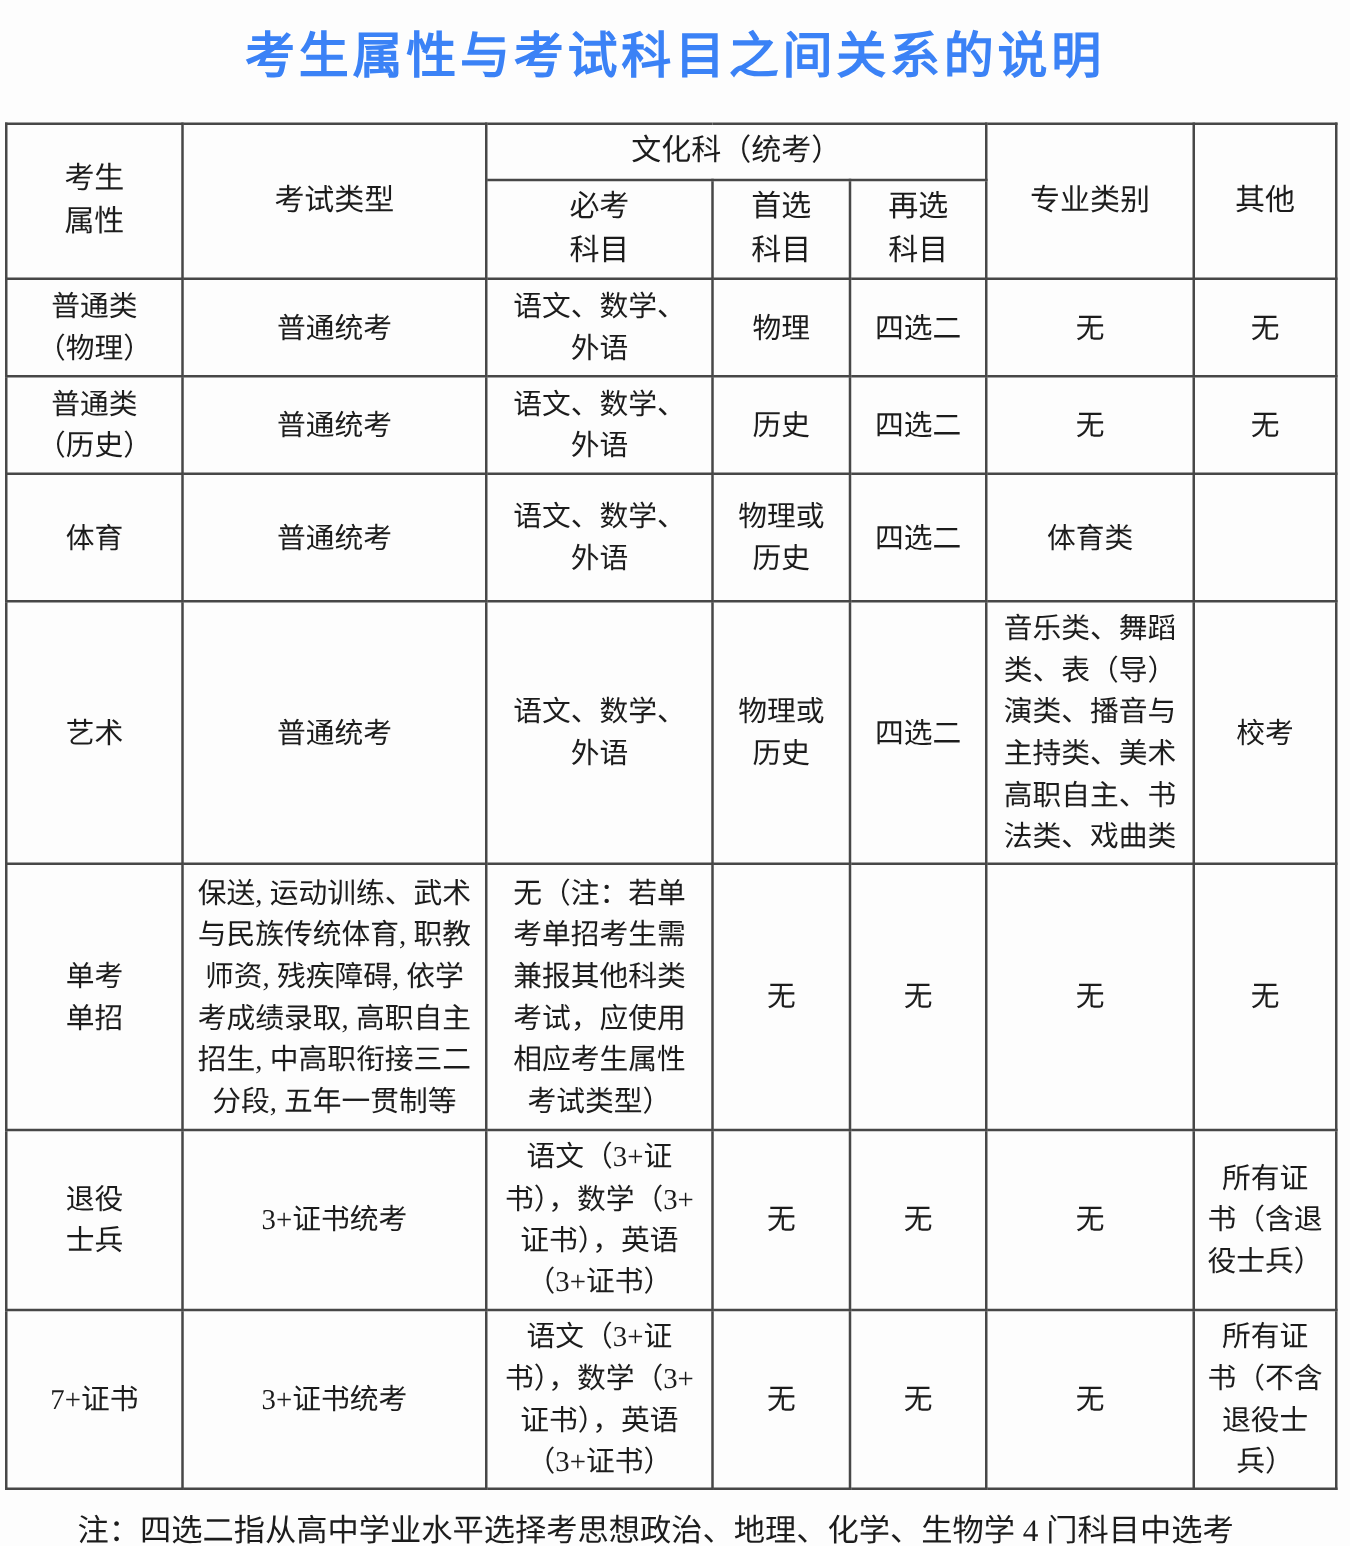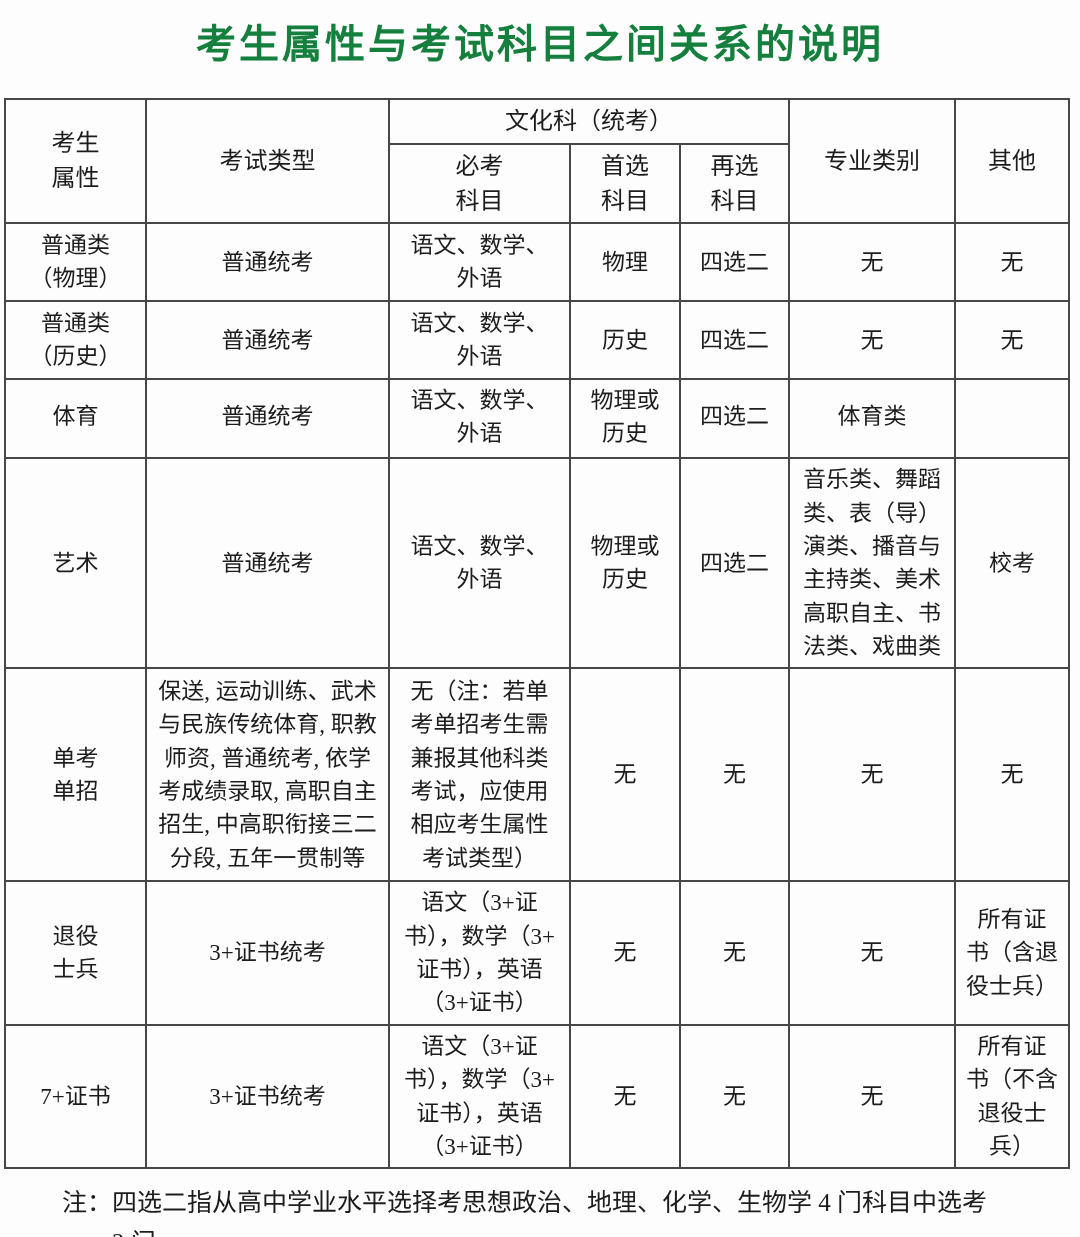--- a/index.html
+++ b/index.html
@@ -13,21 +13,21 @@
     width: 1080px;
     min-height: 1237px;
     background: #fdfdfd;
     padding-top: 12px;
   }
   .title {
     text-align: center;
     font-size: 40px;
     font-weight: 900;
     letter-spacing: 3px;
-    color: #15803d;
+    color: #3b82f6;
     margin-bottom: 28px;
     font-family: "Liberation Serif", "DejaVu Serif", serif;
   }
   table.rel {
     width: 1064px;
     margin-left: 4px;
     border-collapse: collapse;
     table-layout: fixed;
     font-size: 23px;
     line-height: 1.45;
@@ -39,21 +39,21 @@
     white-space: pre-line;
     font-weight: normal;
     padding: 4px 6px;
     overflow: hidden;
   }
   table.rel th { font-size: 24px; }
   thead tr.h1 { height: 40px; }
   thead tr.h2 { height: 76px; }
   tbody tr:nth-child(1) { height: 78px; }
   tbody tr:nth-child(2) { height: 78px; }
-  tbody tr:nth-child(3) { height: 79px; font-family: Liberation Mono, monospace; }
+  tbody tr:nth-child(3) { height: 102px; }
   tbody tr:nth-child(4) { height: 204px; }
   tbody tr:nth-child(5) { height: 213px; }
   tbody tr:nth-child(6) { height: 135px; }
   tbody tr:nth-child(7) { height: 135px; }
   td.l { text-align: left; }
   .note {
     margin: 14px 0 0 62px;
     width: 960px;
     font-size: 25px;
     display: flex;
@@ -146,21 +146,21 @@
 主持类、美术
 高职自主、书
 法类、戏曲类</td>
         <td>校考</td>
       </tr>
       <tr>
         <td>单考
 单招</td>
         <td class="l">保送, 运动训练、武术
 与民族传统体育, 职教
-师资, 普通统考, 依学
+师资, 残疾障碍, 依学
 考成绩录取, 高职自主
 招生, 中高职衔接三二
 分段, 五年一贯制等</td>
         <td class="l">无（注：若单
 考单招考生需
 兼报其他科类
 考试，应使用
 相应考生属性
 考试类型）</td>
         <td>无</td>

